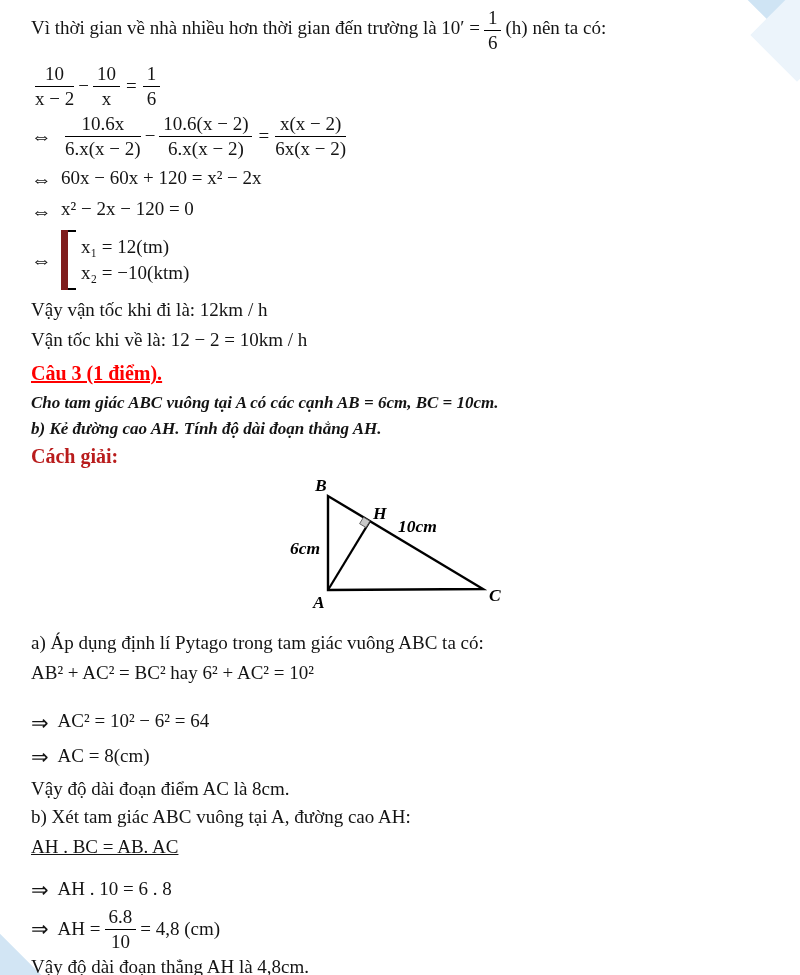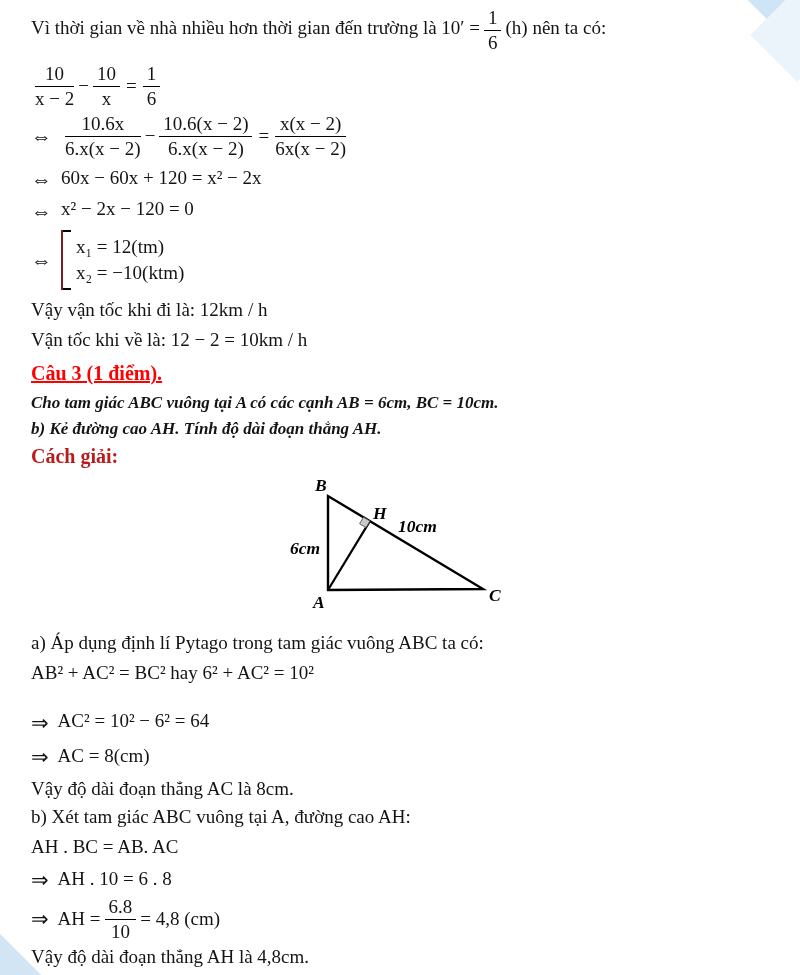--- a/index.html
+++ b/index.html
@@ -13,21 +13,21 @@
   #wm-bl{bottom:-34px;left:-34px;width:64px;height:64px;background:#d2e5f4;}
   .doc{position:relative;padding:7px 26px 0 31px;font-size:19px;line-height:1.25;}
   .line{margin:0 0 8px 0;}
   .math{}
   .upright{font-style:normal;}
   .frac{display:inline-block;vertical-align:middle;text-align:center;line-height:1.05;margin:0 4px;}
   .frac .num{display:block;border-bottom:1.6px solid #000;padding:1px 4px 2px;}
   .frac .den{display:block;padding-top:2px;}
   .arrow{font-style:normal;font-size:21px;margin-right:9px;vertical-align:middle;}
   .eqrow{display:flex;align-items:center;}
-  .cases{position:relative;border-left:2px solid #7f1d1d;padding:3px 0 3px 13px;display:inline-block;}
+  .cases{position:relative;border-left:7px solid #7f1d1d;padding:3px 0 3px 13px;display:inline-block;}
   .cases::before,.cases::after{content:"";position:absolute;left:0;width:8px;height:2px;background:#000;}
   .cases::before{top:0;}
   .cases::after{bottom:0;}
   .case-line{display:block;margin:2px 0;}
   .h-red{color:#ff0000;font-weight:bold;font-size:20px;text-decoration:underline;}
   .h-blue{color:#b91c1c;font-weight:bold;font-size:20px;}
   .stmt{font-weight:bold;font-style:italic;font-size:17px;}
   .figure{position:relative;width:235px;height:152px;margin:0 0 8px 254px;}
   .figure svg{display:block;}
   .fig-label{font-family:"Liberation Serif",serif;font-weight:bold;font-style:italic;font-size:17.5px;}
@@ -140,25 +140,25 @@
   </p>
 
   <p class="line" style="margin-bottom:8px;">
     <span class="arrow">⇒</span><span class="math">AC² = 10² − 6² = 64</span>
   </p>
 
   <p class="line" style="margin-bottom:6px;">
     <span class="arrow">⇒</span><span class="math">AC = 8(cm)</span>
   </p>
 
-  <p class="line" style="margin-bottom:5px;">Vậy độ dài đoạn thẳng AC là 8cm.</p>
+  <p class="line" style="margin-bottom:5px;">Vậy độ dài đoạn điểm AC là 8cm.</p>
 
   <p class="line" style="margin-bottom:6px;">b) Xét tam giác ABC vuông tại A, đường cao AH:</p>
 
-  <p class="line" style="margin-bottom:8px;">AH . BC = AB. AC</p>
+  <p class="line" style="margin-bottom:18px;text-decoration:underline;">AH . BC = AB. AC</p>
 
   <p class="line" style="margin-bottom:2px;">
     <span class="arrow">⇒</span><span class="upright">AH . 10 = 6 . 8</span>
   </p>
 
   <div class="eqrow line" style="margin-bottom:3px;">
     <span class="arrow">⇒</span>
     <span class="upright">AH =</span>
     <span class="frac">
         <span class="num">6.8</span>

